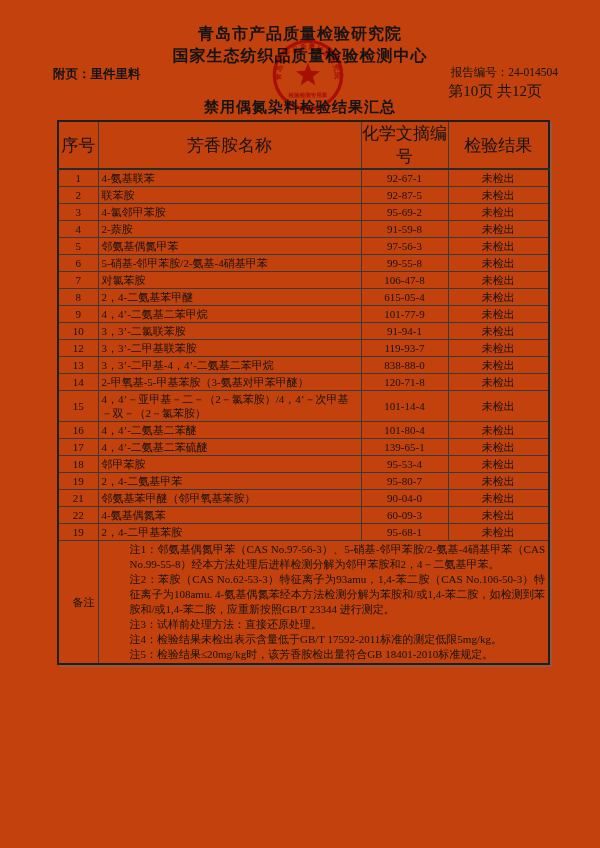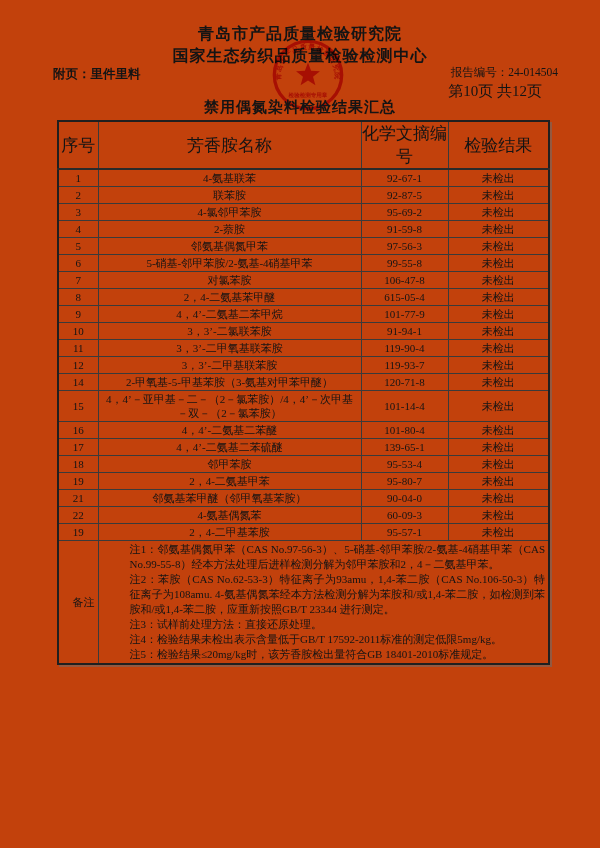--- a/index.html
+++ b/index.html
@@ -56,21 +56,21 @@
     height:20px; font-size:17px; font-weight:normal;
     text-align:center; vertical-align:middle;
     border-bottom:2px solid #2a2a2a;
   }
   table.results td {
     font-size:11px; line-height:14px;
     padding:1px 3px; vertical-align:middle; height:16px;
   }
   col.c0 { width:40px; } col.c1 { width:263px; } col.c2 { width:87px; } col.c3 { width:101px; }
   td.c0 { text-align:center; }
-  td.c1 { text-align:center; padding-left:5px;margin-left:16px; }
+  td.c1 { text-align:left; padding-left:5px;margin-left:16px; }
   td.c2 { text-align:center; }
   td.c3 { text-align:center; }
   td.remark-label {
     text-align:right; font-size:12px; vertical-align:middle;
   }
   td.remarks-cell { padding:3px 6px 4px 5px; vertical-align:top; }
   .remark-line { font-size:11px; line-height:15px; text-align:justify;margin-left:28px; }
 </style>
 </head>
 <body>
@@ -166,32 +166,32 @@
           <td class="c2">101-77-9</td>
           <td class="c3">未检出</td>
         </tr>
         <tr>
           <td class="c0">10</td>
           <td class="c1">3，3’-二氯联苯胺</td>
           <td class="c2">91-94-1</td>
           <td class="c3">未检出</td>
         </tr>
         <tr>
-          <td class="c0">11</td>
-          <td class="c1">3，3’-二甲氧基联苯胺</td>
-          <td class="c2">119-90-4</td>
-          <td class="c3">未检出</td>
-        </tr>
-        <tr>
           <td class="c0">12</td>
           <td class="c1">3，3’-二甲基联苯胺</td>
           <td class="c2">119-93-7</td>
           <td class="c3">未检出</td>
         </tr>
         <tr>
+          <td class="c0">13</td>
+          <td class="c1">3，3’-二甲基-4，4’-二氨基二苯甲烷</td>
+          <td class="c2">838-88-0</td>
+          <td class="c3">未检出</td>
+        </tr>
+        <tr>
           <td class="c0">14</td>
           <td class="c1">2-甲氧基-5-甲基苯胺（3-氨基对甲苯甲醚）</td>
           <td class="c2">120-71-8</td>
           <td class="c3">未检出</td>
         </tr>
         <tr>
           <td class="c0">15</td>
           <td class="c1">4，4’－亚甲基－二－（2－氯苯胺）/4，4’－次甲基－双－（2－氯苯胺）</td>
           <td class="c2">101-14-4</td>
           <td class="c3">未检出</td>
@@ -228,21 +228,21 @@
         </tr>
         <tr>
           <td class="c0">22</td>
           <td class="c1">4-氨基偶氮苯</td>
           <td class="c2">60-09-3</td>
           <td class="c3">未检出</td>
         </tr>
         <tr>
           <td class="c0">19</td>
           <td class="c1">2，4-二甲基苯胺</td>
-          <td class="c2">95-57-1</td>
+          <td class="c2">95-68-1</td>
           <td class="c3">未检出</td>
         </tr>
       </tbody>
     <tbody>
       <tr>
         <td class="remark-label">备注</td>
         <td class="remarks-cell" colspan="3">
             <div class="remark-line">注1：邻氨基偶氮甲苯（CAS No.97-56-3）、5-硝基-邻甲苯胺/2-氨基-4硝基甲苯（CAS No.99-55-8）经本方法处理后进样检测分解为邻甲苯胺和2，4－二氨基甲苯。</div>
             <div class="remark-line">注2：苯胺（CAS No.62-53-3）特征离子为93amu，1,4-苯二胺（CAS No.106-50-3）特征离子为108amu. 4-氨基偶氮苯经本方法检测分解为苯胺和/或1,4-苯二胺，如检测到苯胺和/或1,4-苯二胺，应重新按照GB/T 23344 进行测定。</div>
             <div class="remark-line">注3：试样前处理方法：直接还原处理。</div>

